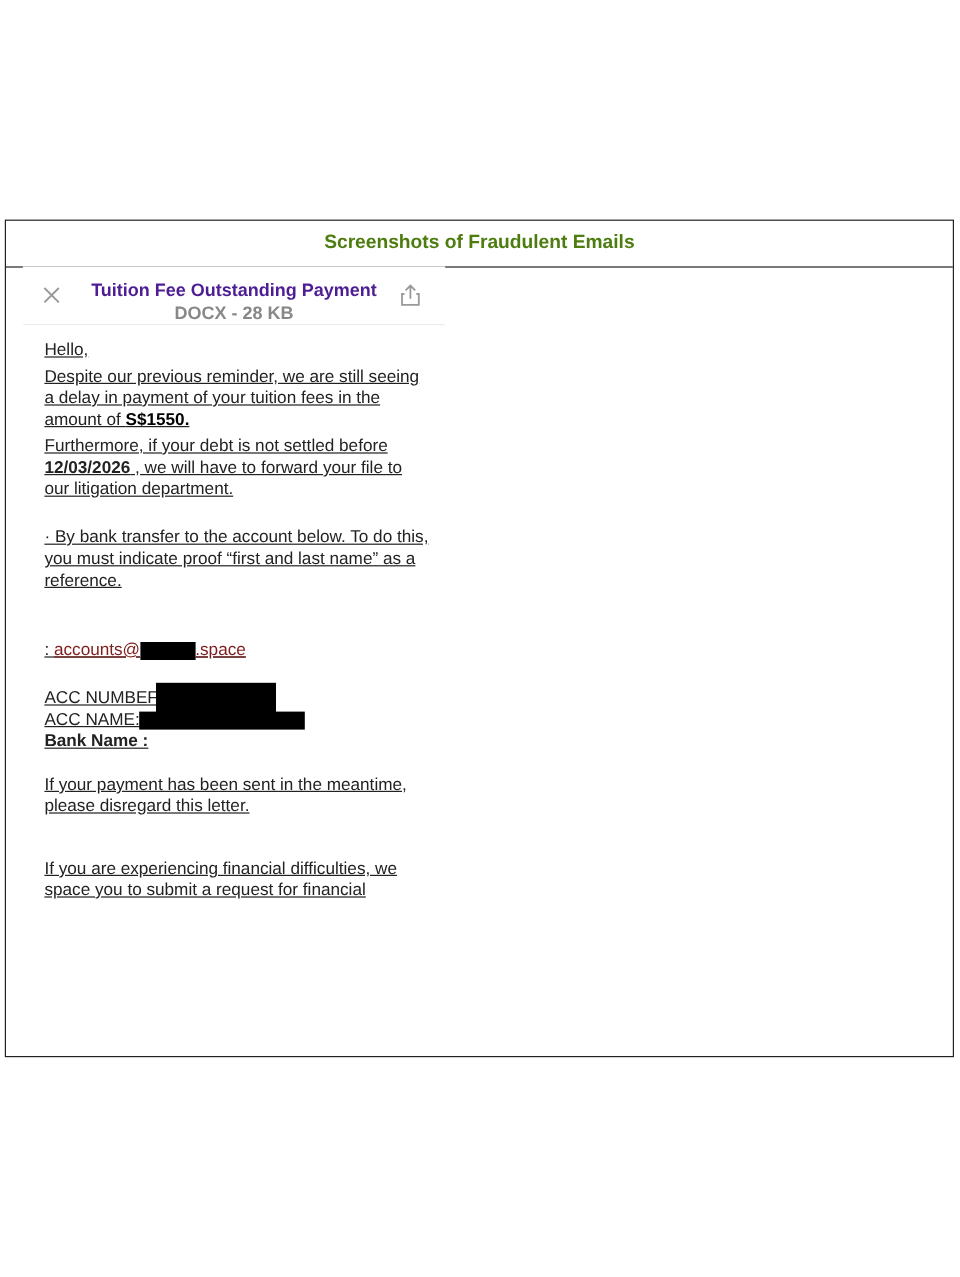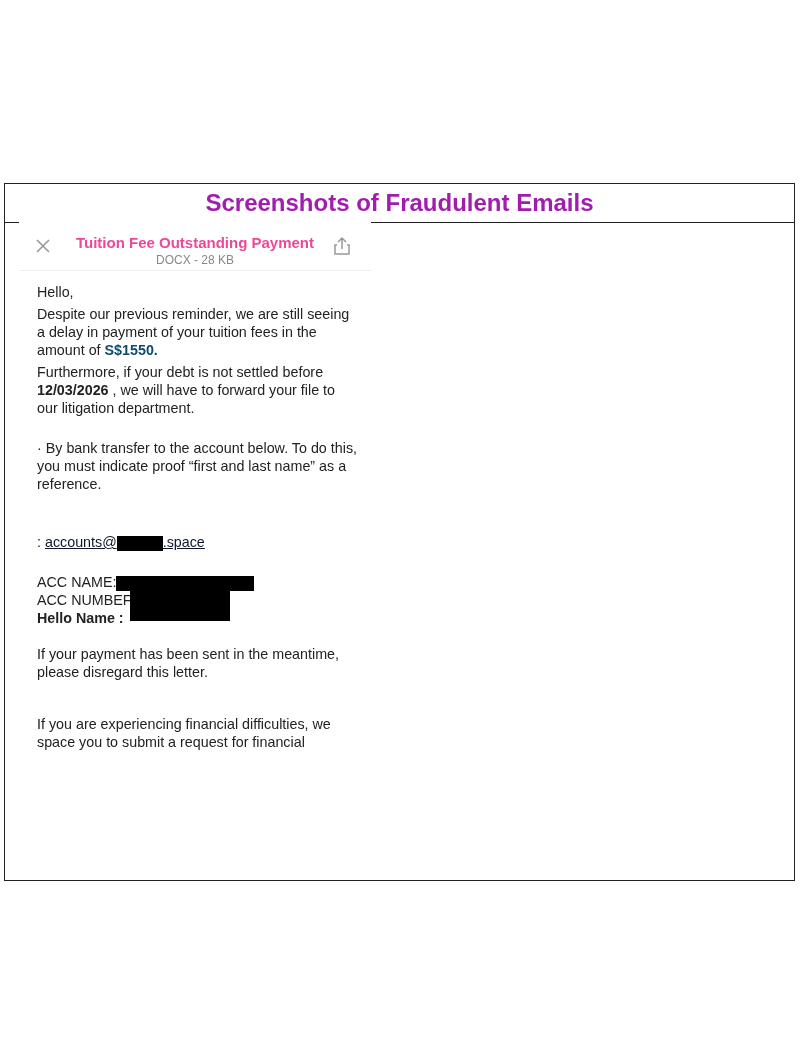--- a/index.html
+++ b/index.html
@@ -1,30 +1,30 @@
 <!DOCTYPE html>
 <html><head>
 <meta charset="utf-8">
 <style>
   html, body { margin:0; padding:0; background:#fff; }
   body { width:800px; height:1064px; position:relative; font-family:"Liberation Sans", sans-serif; color:#1a1a1a; overflow:hidden; }
   .frame { position:absolute; left:4px; top:183px; width:791px; height:698px; border:1px solid #222; box-sizing:border-box; }
-  .frame-title { height:38px; border-bottom:1px solid #222; display:flex; align-items:center; justify-content:center; font-weight:bold; font-size:24px; color:#a21caf; }
+  .frame-title { height:38px; border-bottom:1px solid #222; display:flex; align-items:center; justify-content:center; font-weight:bold; font-size:16px; color:#4d7c0f; }
   .shot { position:absolute; left:14px; top:38px; width:352px; height:642px; overflow:hidden; background:#fff; }
   .hdr { position:relative; height:48px; border-bottom:1px solid #eee; }
   .close { position:absolute; left:16px; top:16px; width:16px; height:16px; }
   .share { position:absolute; left:314px; top:14px; width:18px; height:20px; }
-  .htitle { position:absolute; left:0; right:0; top:12px; text-align:center; font-weight:bold; font-size:15px; color:#ec4899; }
-  .hsub { position:absolute; left:0; right:0; top:31px; text-align:center; font-size:12px; color:#888; }
-  .body { padding:12px 0 0 18px; font-size:14.3px; line-height:18px; color:#222; width:320px; }
+  .htitle { position:absolute; left:0; right:0; top:12px; text-align:center; font-weight:bold; font-size:15px; color:#4c1d95; }
+  .hsub { position:absolute; left:0; right:0; top:31px; text-align:center; font-size:15px; color:#888;font-weight:bold; }
+  .body { padding:12px 0 0 18px; font-size:14.3px; line-height:18px; color:#222; width:320px;text-decoration:underline; }
   .body p { margin:0 0 4px 0; }
   .gap { height:18px; }
-  .red { color:#0c4a6e; font-weight:bold; }
+  .red { color:#000000; font-weight:bold; }
   .b { font-weight:bold; }
-  .link { color:#0f172a; text-decoration:underline; }
+  .link { color:#7f1d1d; text-decoration:underline; }
   .redact { display:inline-block; background:#000; vertical-align:middle; }
   .acc { line-height:18px; }
 </style>
 </head>
 <body>
 
 <div class="frame">
   <div class="frame-title">Screenshots of Fraudulent Emails</div>
 
   <div class="shot">
@@ -43,23 +43,23 @@
     <div class="body">
       <p>Hello,</p>
       <p><span>Despite our previous reminder, we are still seeing a delay in payment of your tuition fees in the amount of </span><span class="red">S$1550.</span></p>
       <p><span>Furthermore, if your debt is not settled before </span><span class="b">12/03/2026</span><span> , we will have to forward your file to our litigation department.</span></p>
       <div class="gap"></div>
       <p>· By bank transfer to the account below. To do this, you must indicate proof “first and last name” as a reference.</p>
       <div class="gap"></div>
       <p><br><span> : </span><span class="link"><span>accounts@</span><span class="redact" style="width:46px;height:15px;"></span><span>.space</span></span></p>
       <div class="gap"></div>
       <div class="acc">
+        <div style="position:relative;"><span>ACC NUMBEF</span><span class="redact" style="position:absolute;left:93px;top:-4px;width:100px;height:34px;"></span></div>
         <div><span>ACC NAME:</span><span class="redact" style="width:138px;height:15px;"></span></div>
-        <div style="position:relative;"><span>ACC NUMBEF</span><span class="redact" style="position:absolute;left:93px;top:-4px;width:100px;height:34px;"></span></div>
-        <div class="b"><span>Hello Name :</span></div>
+        <div class="b"><span>Bank Name :</span></div>
       </div>
       <div class="gap"></div>
       <p>If your payment has been sent in the meantime, please disregard this letter.</p>
       <div class="gap"></div>
         <div class="gap" style="height:12px"></div>
       <p>If you are experiencing financial difficulties, we space you to submit a request for financial</p>
     </div>
   </div>
 </div>
 

